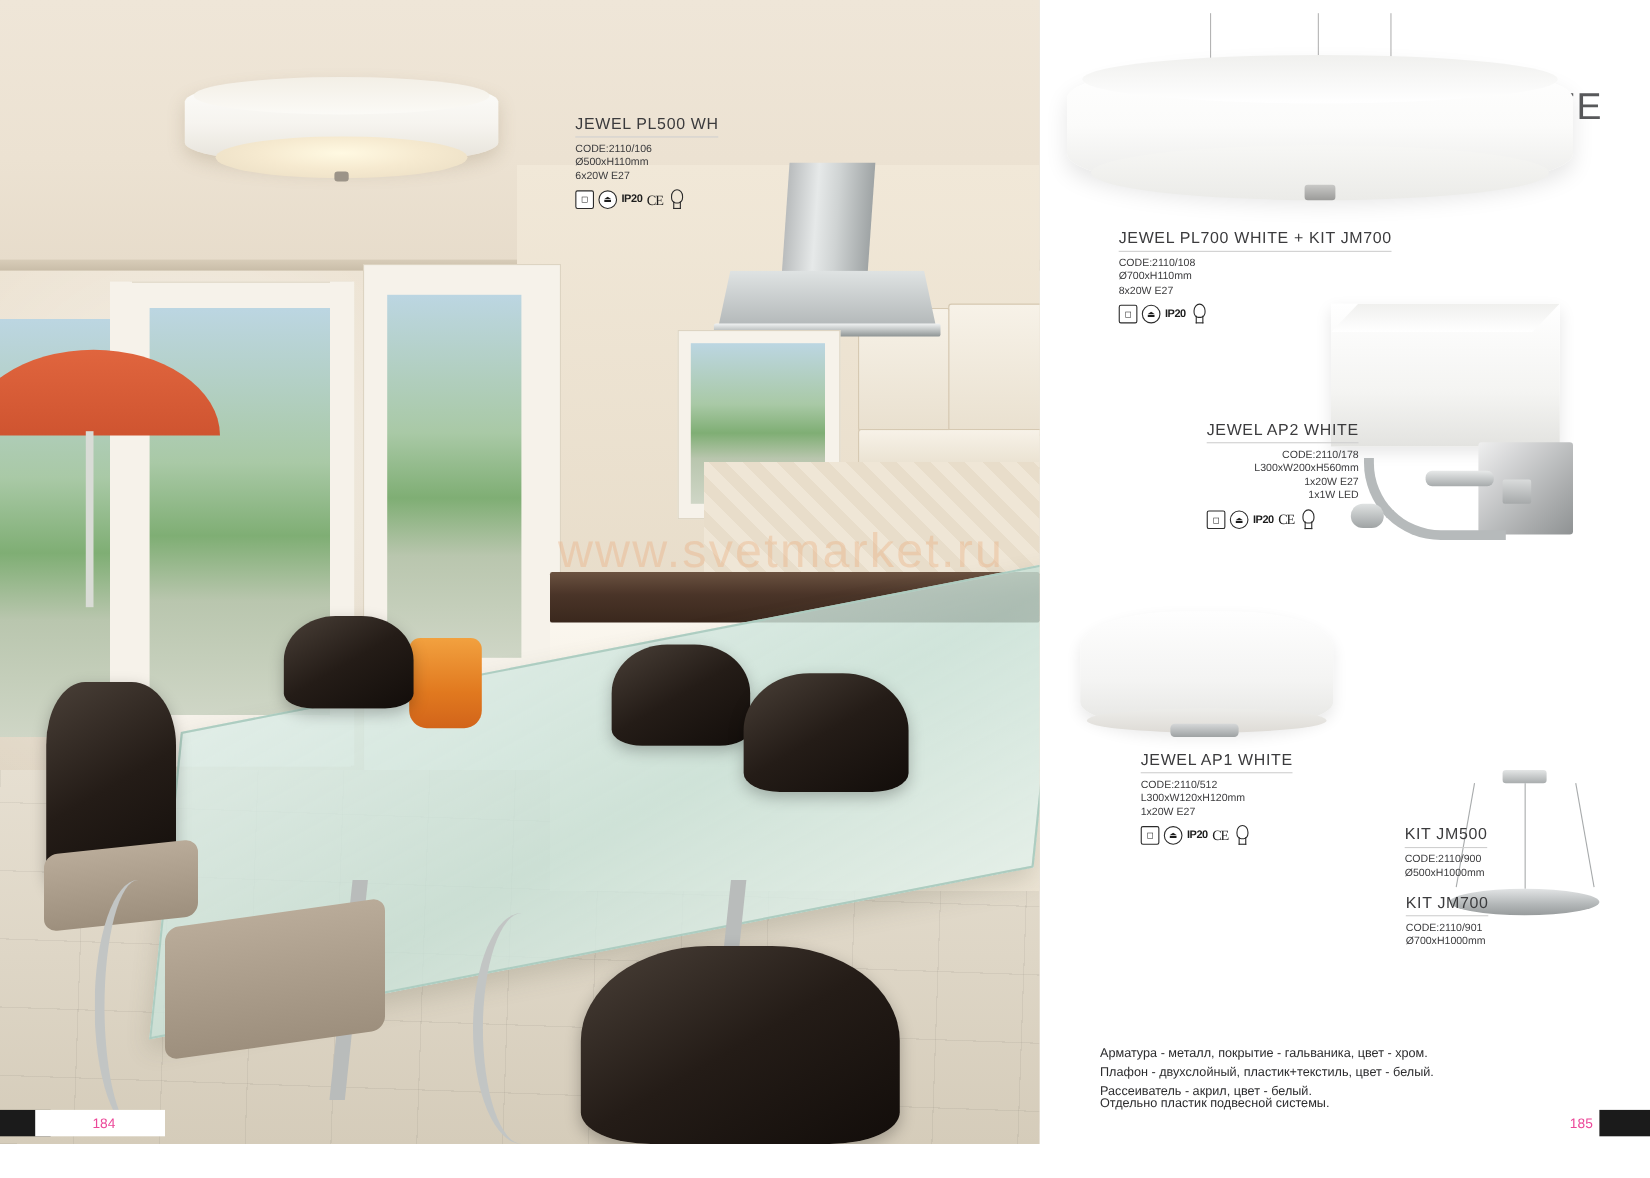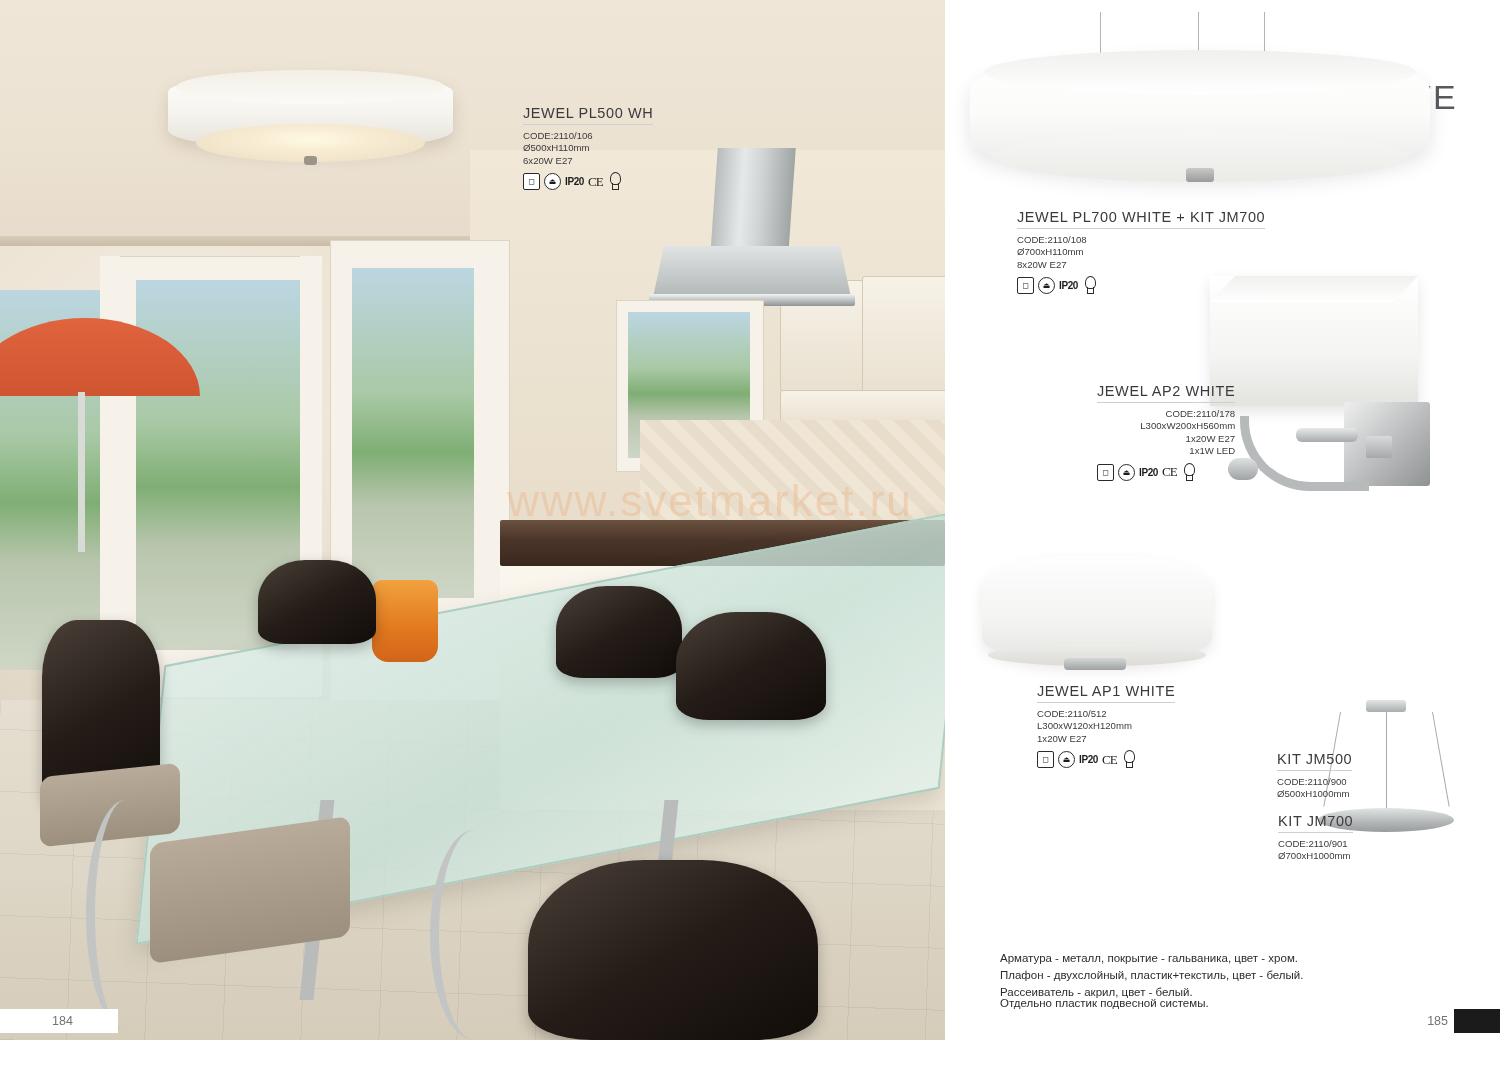--- a/index.html
+++ b/index.html
@@ -443,21 +443,22 @@
   }
 
   
   .pagenum {
     position: absolute;
     bottom: 38px;
     height: 24px;
     display: flex;
     align-items: center;
     font-size: 12.5px;
-    color: #737373;
+    color: #ec4899;
+    margin-left: 32px;
   }
   .pagenum.left {
     left: 0; width: 118px;
     background: #ffffff;
     padding-left: 52px;
     box-sizing: border-box;
   }
   .pagenum.right {
     right: 0; width: 118px;
     justify-content: flex-end;

